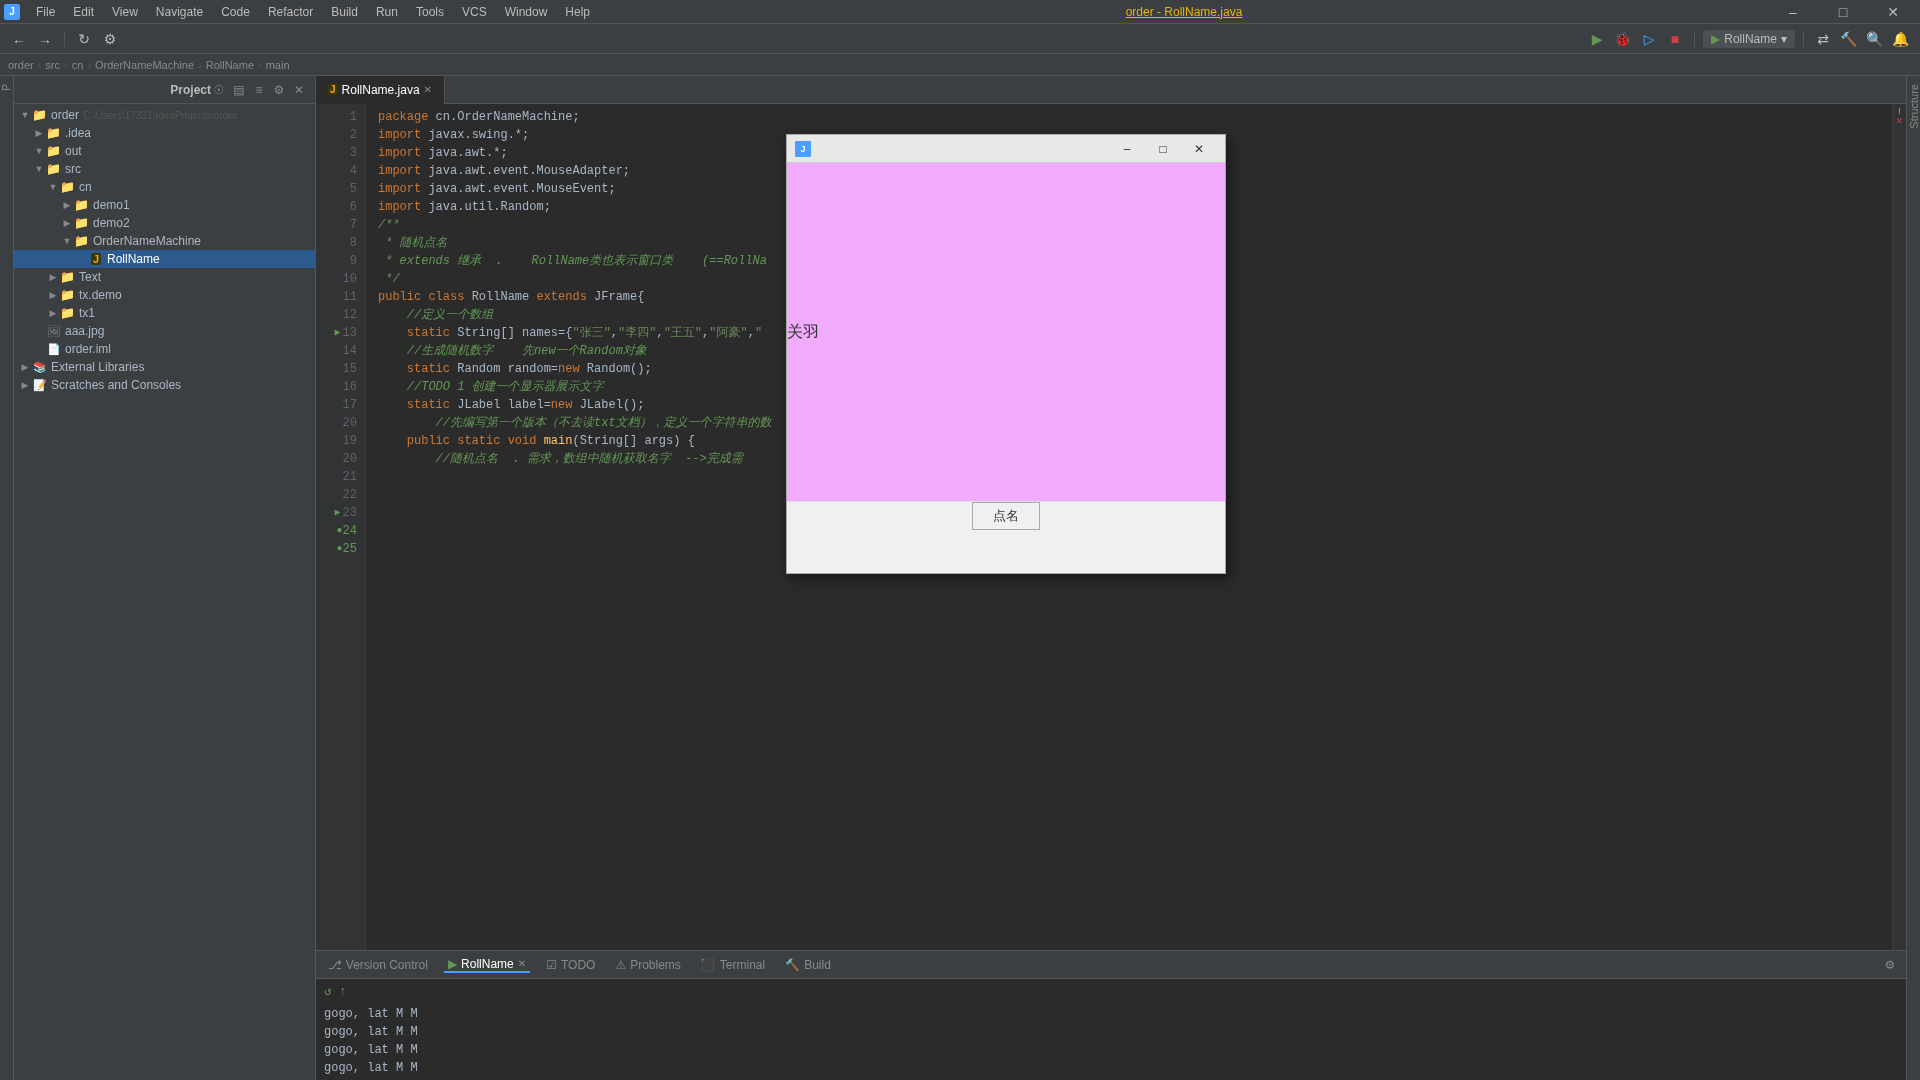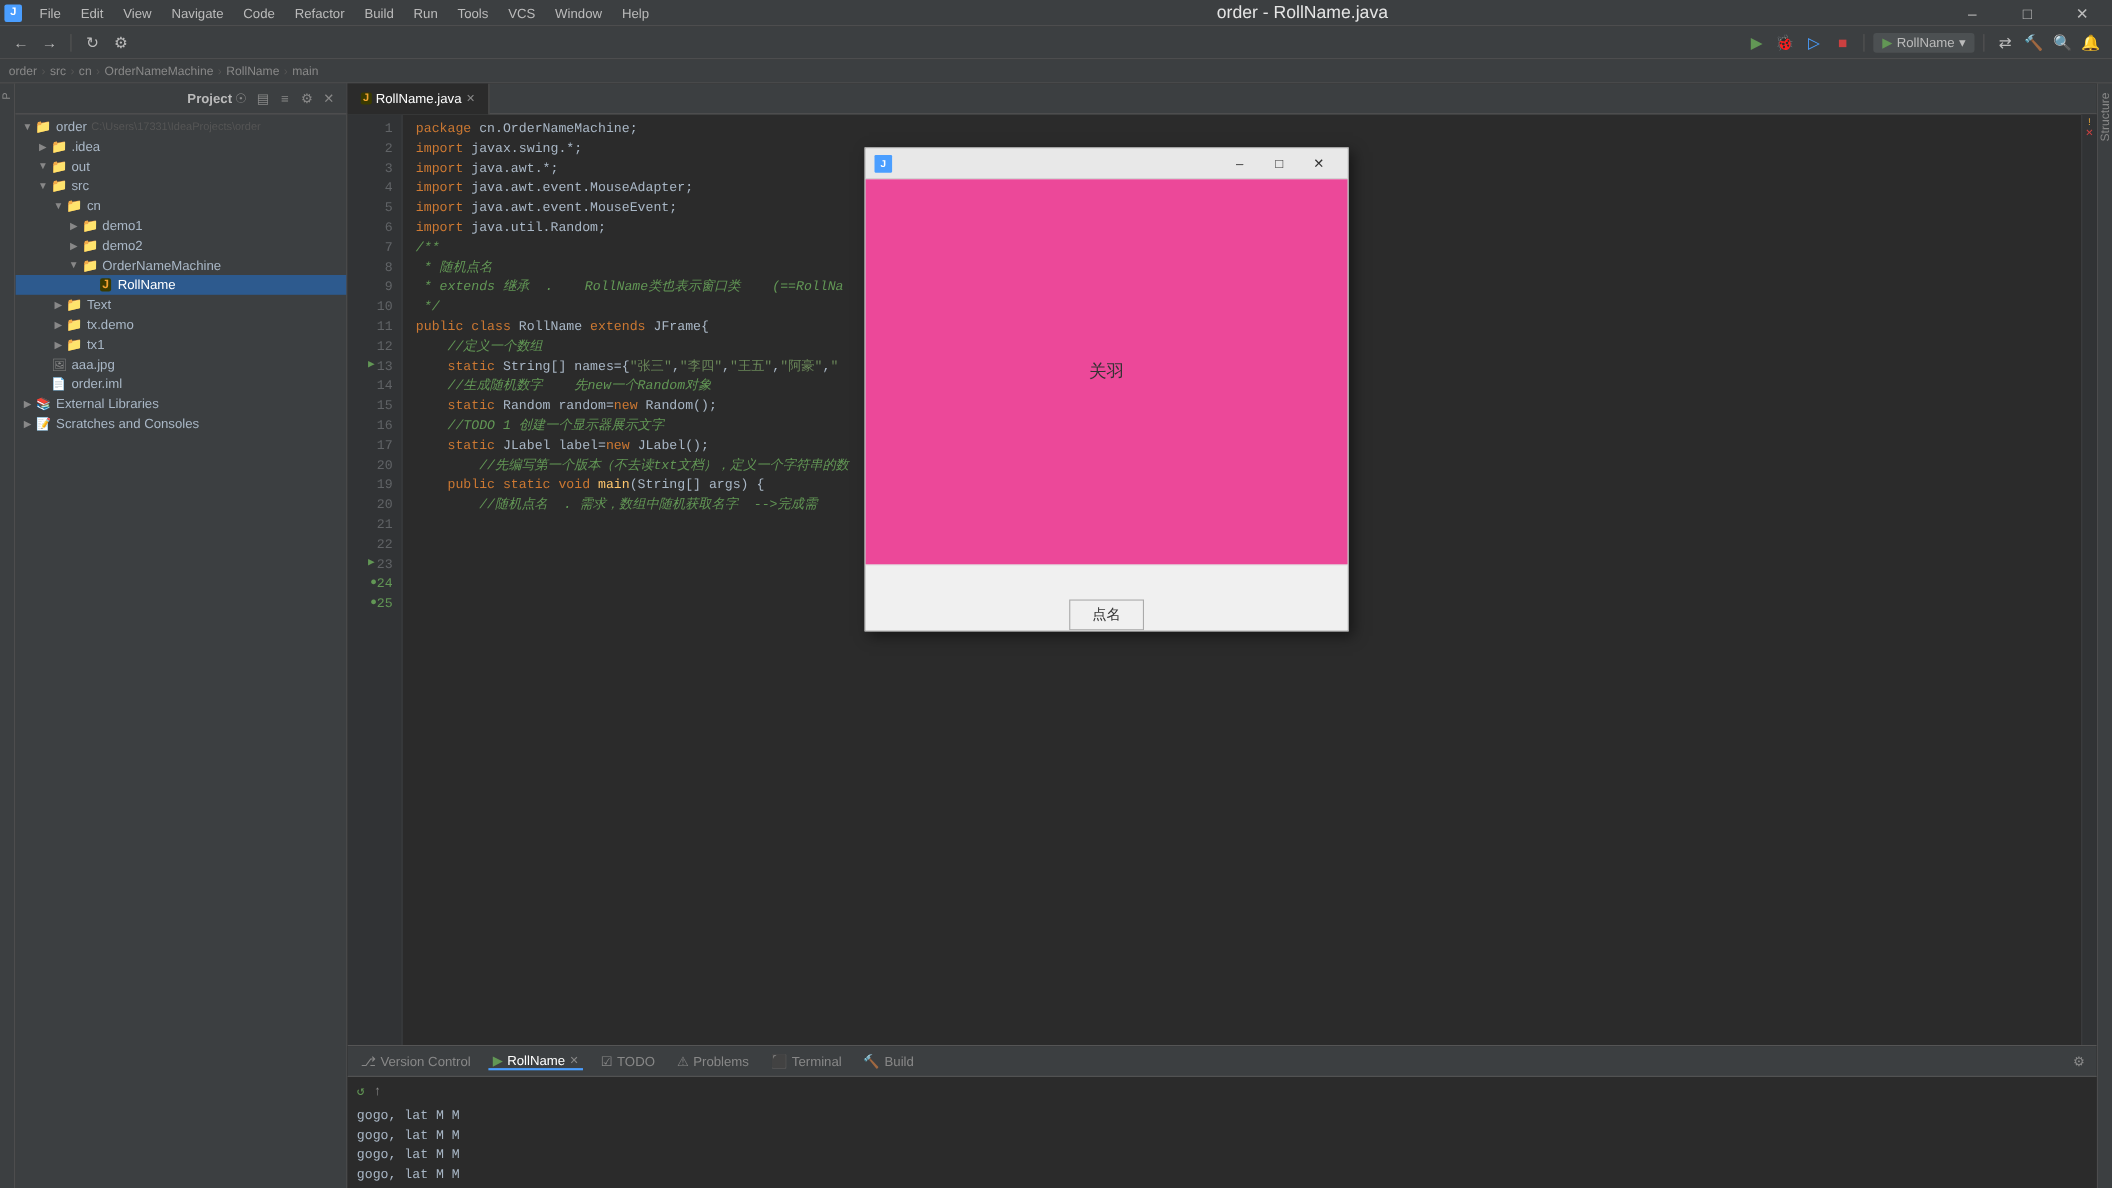--- a/index.html
+++ b/index.html
@@ -33,22 +33,23 @@
     }
     .menu-item {
       padding: 2px 8px;
       cursor: pointer;
       color: #bbb;
       font-size: 12px;
     }
     .title-center {
       flex: 1;
       text-align: center;
-      color: #e5e5e5;
-      font-size: 16px;
+      color: #eab308;
+      font-size: 12px;
+      text-decoration: underline;
     }
     .window-controls {
       display: flex; gap: 4px;
     }
     .win-btn {
       width: 46px; height: 24px;
       display: flex; align-items: center; justify-content: center;
       cursor: pointer; color: #bbb; font-size: 14px;
     }
 
@@ -283,36 +284,36 @@
     .jframe-controls {
       display: flex; gap: 0;
     }
     .jframe-btn {
       width: 36px; height: 20px;
       display: flex; align-items: center; justify-content: center;
       cursor: pointer; font-size: 12px; color: #333;
     }
     .jframe-body {
       flex: 1;
-      background: #ec4899;
+      background: #f0abfc;
       position: relative;
       display: flex;
       align-items: center;
-      justify-content: center;
+      justify-content: flex-start;
     }
     .jframe-label {
       font-size: 16px;
       color: #333;
       font-family: 'SimSun', serif;
     }
     .jframe-footer {
-      height: 60px;
+      height: 72px;
       background: #f0f0f0;
       display: flex;
-      align-items: flex-end;
+      align-items: flex-start;
       justify-content: center;
       border-top: 1px solid #ddd;
     }
     .jframe-button {
       padding: 4px 20px;
       background: #f0f0f0;
       border: 1px solid #aaa;
       cursor: pointer;
       font-size: 13px;
       color: #333;

